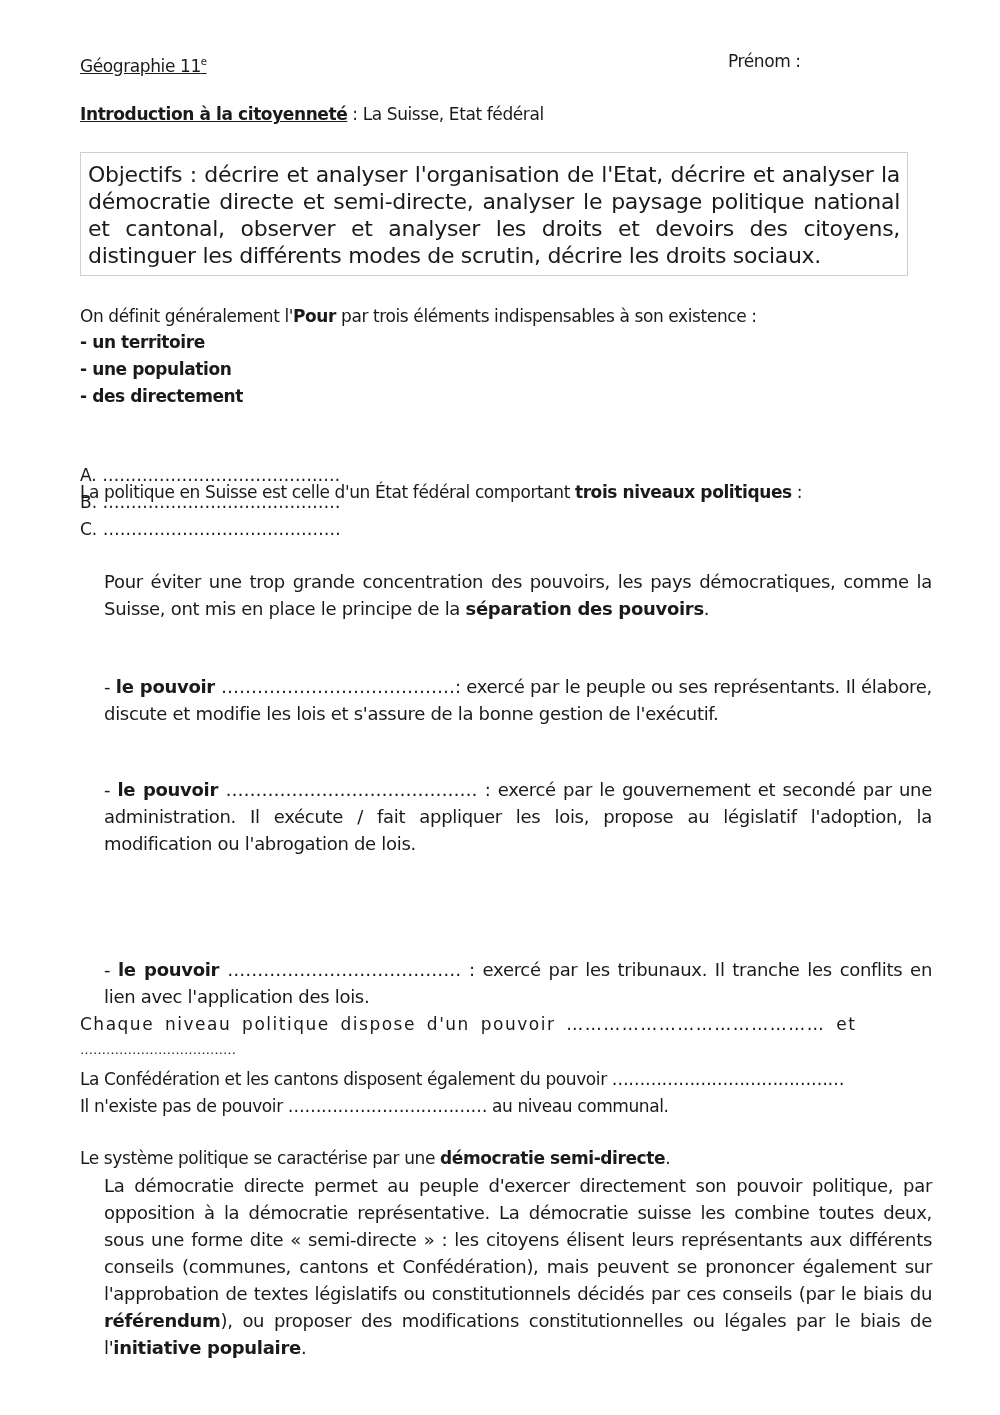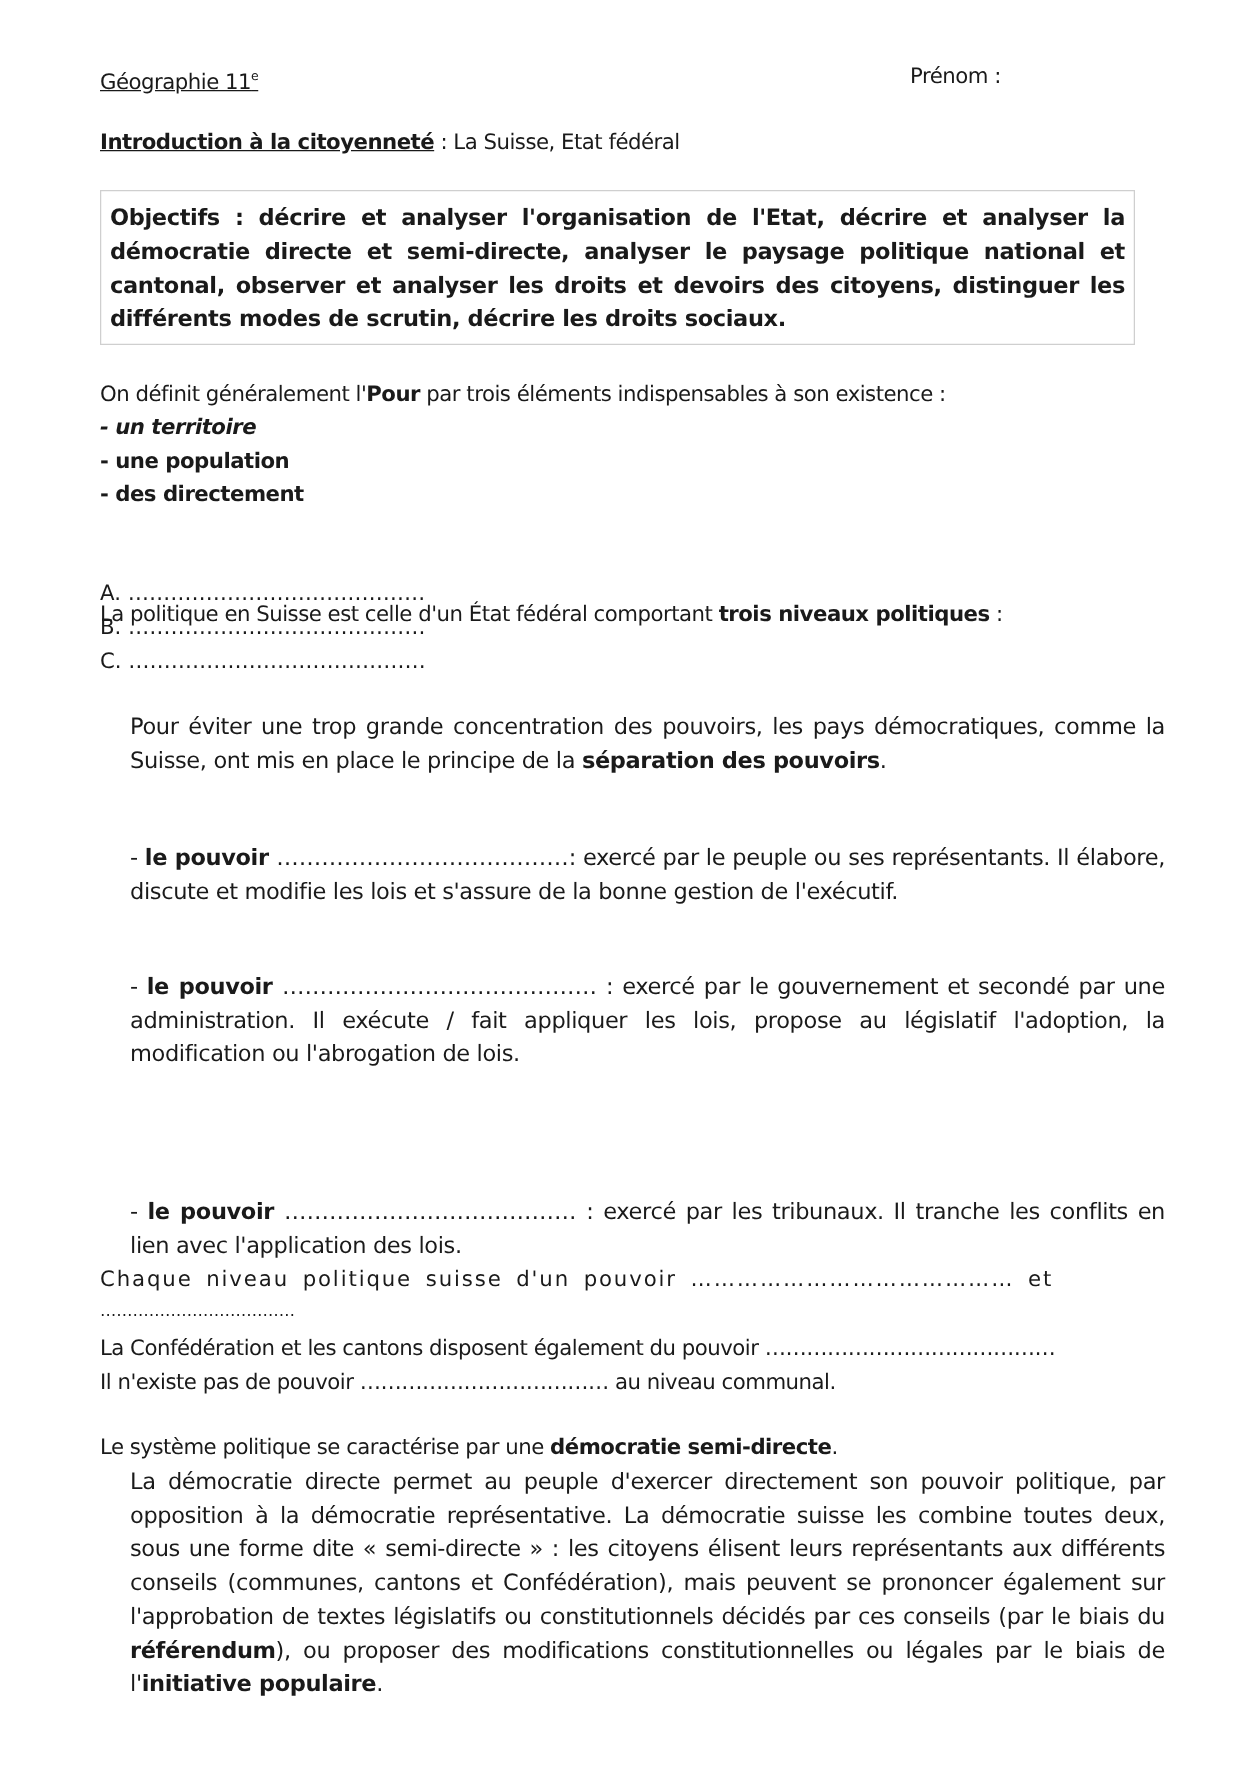--- a/index.html
+++ b/index.html
@@ -11,21 +11,21 @@
   .page { position: absolute; left: 80px; top: 0; width: 828px; }
   .abs { position: absolute; }
   .line { position: absolute; left: 0; white-space: nowrap; line-height: 27px; font-size: 17px; letter-spacing: -0.4px; }
   .u { text-decoration: underline; }
   b { font-weight: bold; }
   .just { white-space: normal; text-align: justify; width: 828px; line-height: 27px; font-size: 18px; letter-spacing: -0.3px; margin-left: 24px; }
   .box {
     position: absolute; left: 0; top: 152px; width: 812px; height: 108px;
     border: 1px solid #cfcfcf; padding: 8px 7px 6px 7px;
   }
-  .box p { margin: 0; text-align: justify; line-height: 27px; font-size: 18px; letter-spacing: -0.3px; font-weight: bold; }
+  .box p { margin: 0; text-align: justify; line-height: 27px; font-size: 22px; letter-spacing: -0.3px; }
   .dots { letter-spacing: 0px; }
   sup { font-size: 10px; }
   .sp { letter-spacing: 1.5px; word-spacing: 4px; }
 </style>
 </head>
 <body>
 
 <div class="page">
 
   <div class="line" style="top:48px;">
@@ -37,21 +37,21 @@
     <b class="u">Introduction à la citoyenneté</b><span> : La Suisse, Etat fédéral</span>
   </div>
 
   <div class="box">
     <p>Objectifs : décrire et analyser l'organisation de l'Etat, décrire et analyser la démocratie directe et semi-directe, analyser le paysage politique national et cantonal, observer et analyser les droits et devoirs des citoyens, distinguer les différents modes de scrutin, décrire les droits sociaux.</p>
   </div>
 
   <div class="line" style="top:303px;">
     <span>On définit généralement l'</span><b>Pour</b><span> par trois éléments indispensables à son existence :</span>
   </div>
-  <div class="line" style="top:329px;font-style:italic;"><b>- un territoire</b></div>
+  <div class="line" style="top:329px;"><b>- un territoire</b></div>
   <div class="line" style="top:356px;text-align:right;"><b>- une population</b></div>
   <div class="line" style="top:383px;"><b>- des directement</b></div>
 
   <div class="line" style="top:435px;margin-top:44px;">
     <span>La politique en Suisse est celle d'un État fédéral comportant </span><b>trois niveaux politiques</b><span> :</span>
   </div>
   <div class="line dots" style="top:462px;">A. ……………………………………</div>
   <div class="line dots" style="top:489px;">B. ……………………………………</div>
   <div class="line dots" style="top:516px;">C. ……………………………………</div>
 
@@ -64,21 +64,21 @@
   </div>
 
   <div class="abs just" style="top:776px;">
     <span>- </span><b>le pouvoir</b><span class="dots"> ……………………………………</span><span> : exercé par le gouvernement et secondé par une administration. Il exécute / fait appliquer les lois, propose au législatif l'adoption, la modification ou l'abrogation de lois.</span>
   </div>
 
   <div class="abs just" style="top:956px;">
     <span>- </span><b>le pouvoir</b><span class="dots"> …………………………………</span><span> : exercé par les tribunaux. Il tranche les conflits en lien avec l'application des lois.</span>
   </div>
 
-  <div class="line sp" style="top:1011px; width:828px;">Chaque niveau politique suisse d'un pouvoir …………………………………… et</div>
+  <div class="line sp" style="top:1011px; width:828px;">Chaque niveau politique dispose d'un pouvoir …………………………………… et</div>
   <div class="line dots" style="top:1040px; font-size:13px; line-height:20px;">………………………………</div>
   <div class="line" style="top:1066px;">La Confédération et les cantons disposent également du pouvoir ……………………………………</div>
   <div class="line" style="top:1093px;">Il n'existe pas de pouvoir ……………………………… au niveau communal.</div>
 
   <div class="line" style="top:1145px;">
     <span>Le système politique se caractérise par une </span><b>démocratie semi-directe</b><span>.</span>
   </div>
   <div class="abs just" style="top:1172px;">
     <span>La démocratie directe permet au peuple d'exercer directement son pouvoir politique, par opposition à la démocratie représentative. La démocratie suisse les combine toutes deux, sous une forme dite « semi-directe » : les citoyens élisent leurs représentants aux différents conseils (communes, cantons et Confédération), mais peuvent se prononcer également sur l'approbation de textes législatifs ou constitutionnels décidés par ces conseils (par le biais du </span><b>référendum</b><span>), ou proposer des modifications constitutionnelles ou légales par le biais de l'</span><b>initiative populaire</b><span>.</span>
   </div>

